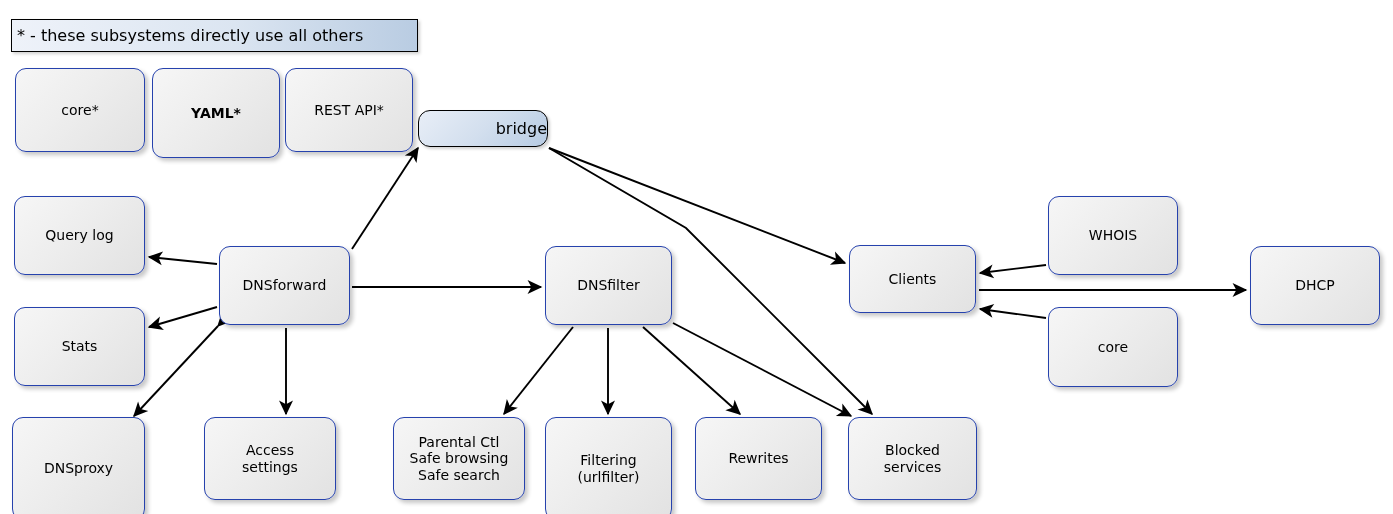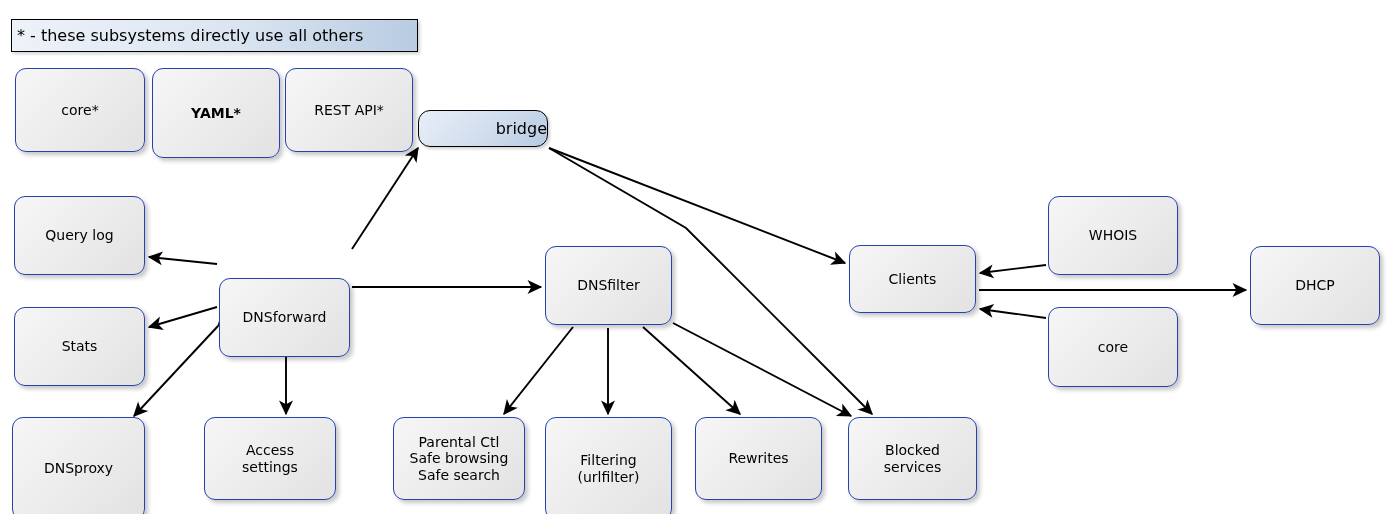--- a/index.html
+++ b/index.html
@@ -84,21 +84,21 @@
       </div>
       <div class="node" style="left: 14px; top: 196px; width: 131px; height: 79px;">
         <span>Query log</span>
       </div>
       <div class="node" style="left: 14px; top: 307px; width: 131px; height: 79px;">
         <span>Stats</span>
       </div>
       <div class="node" style="left: 12px; top: 417px; width: 133px; height: 103px;">
         <span>DNSproxy</span>
       </div>
-      <div class="node" style="left: 219px; top: 246px; width: 131px; height: 79px; margin-top: 32px;">
+      <div class="node" style="left: 219px; top: 246px; width: 131px; height: 79px;">
         <span>DNSforward</span>
       </div>
       <div class="node" style="left: 204px; top: 417px; width: 132px; height: 83px;">
         <span>Access
 settings</span>
       </div>
       <div class="node" style="left: 545px; top: 246px; width: 127px; height: 79px;">
         <span>DNSfilter</span>
       </div>
       <div class="node" style="left: 393px; top: 417px; width: 132px; height: 83px;">

